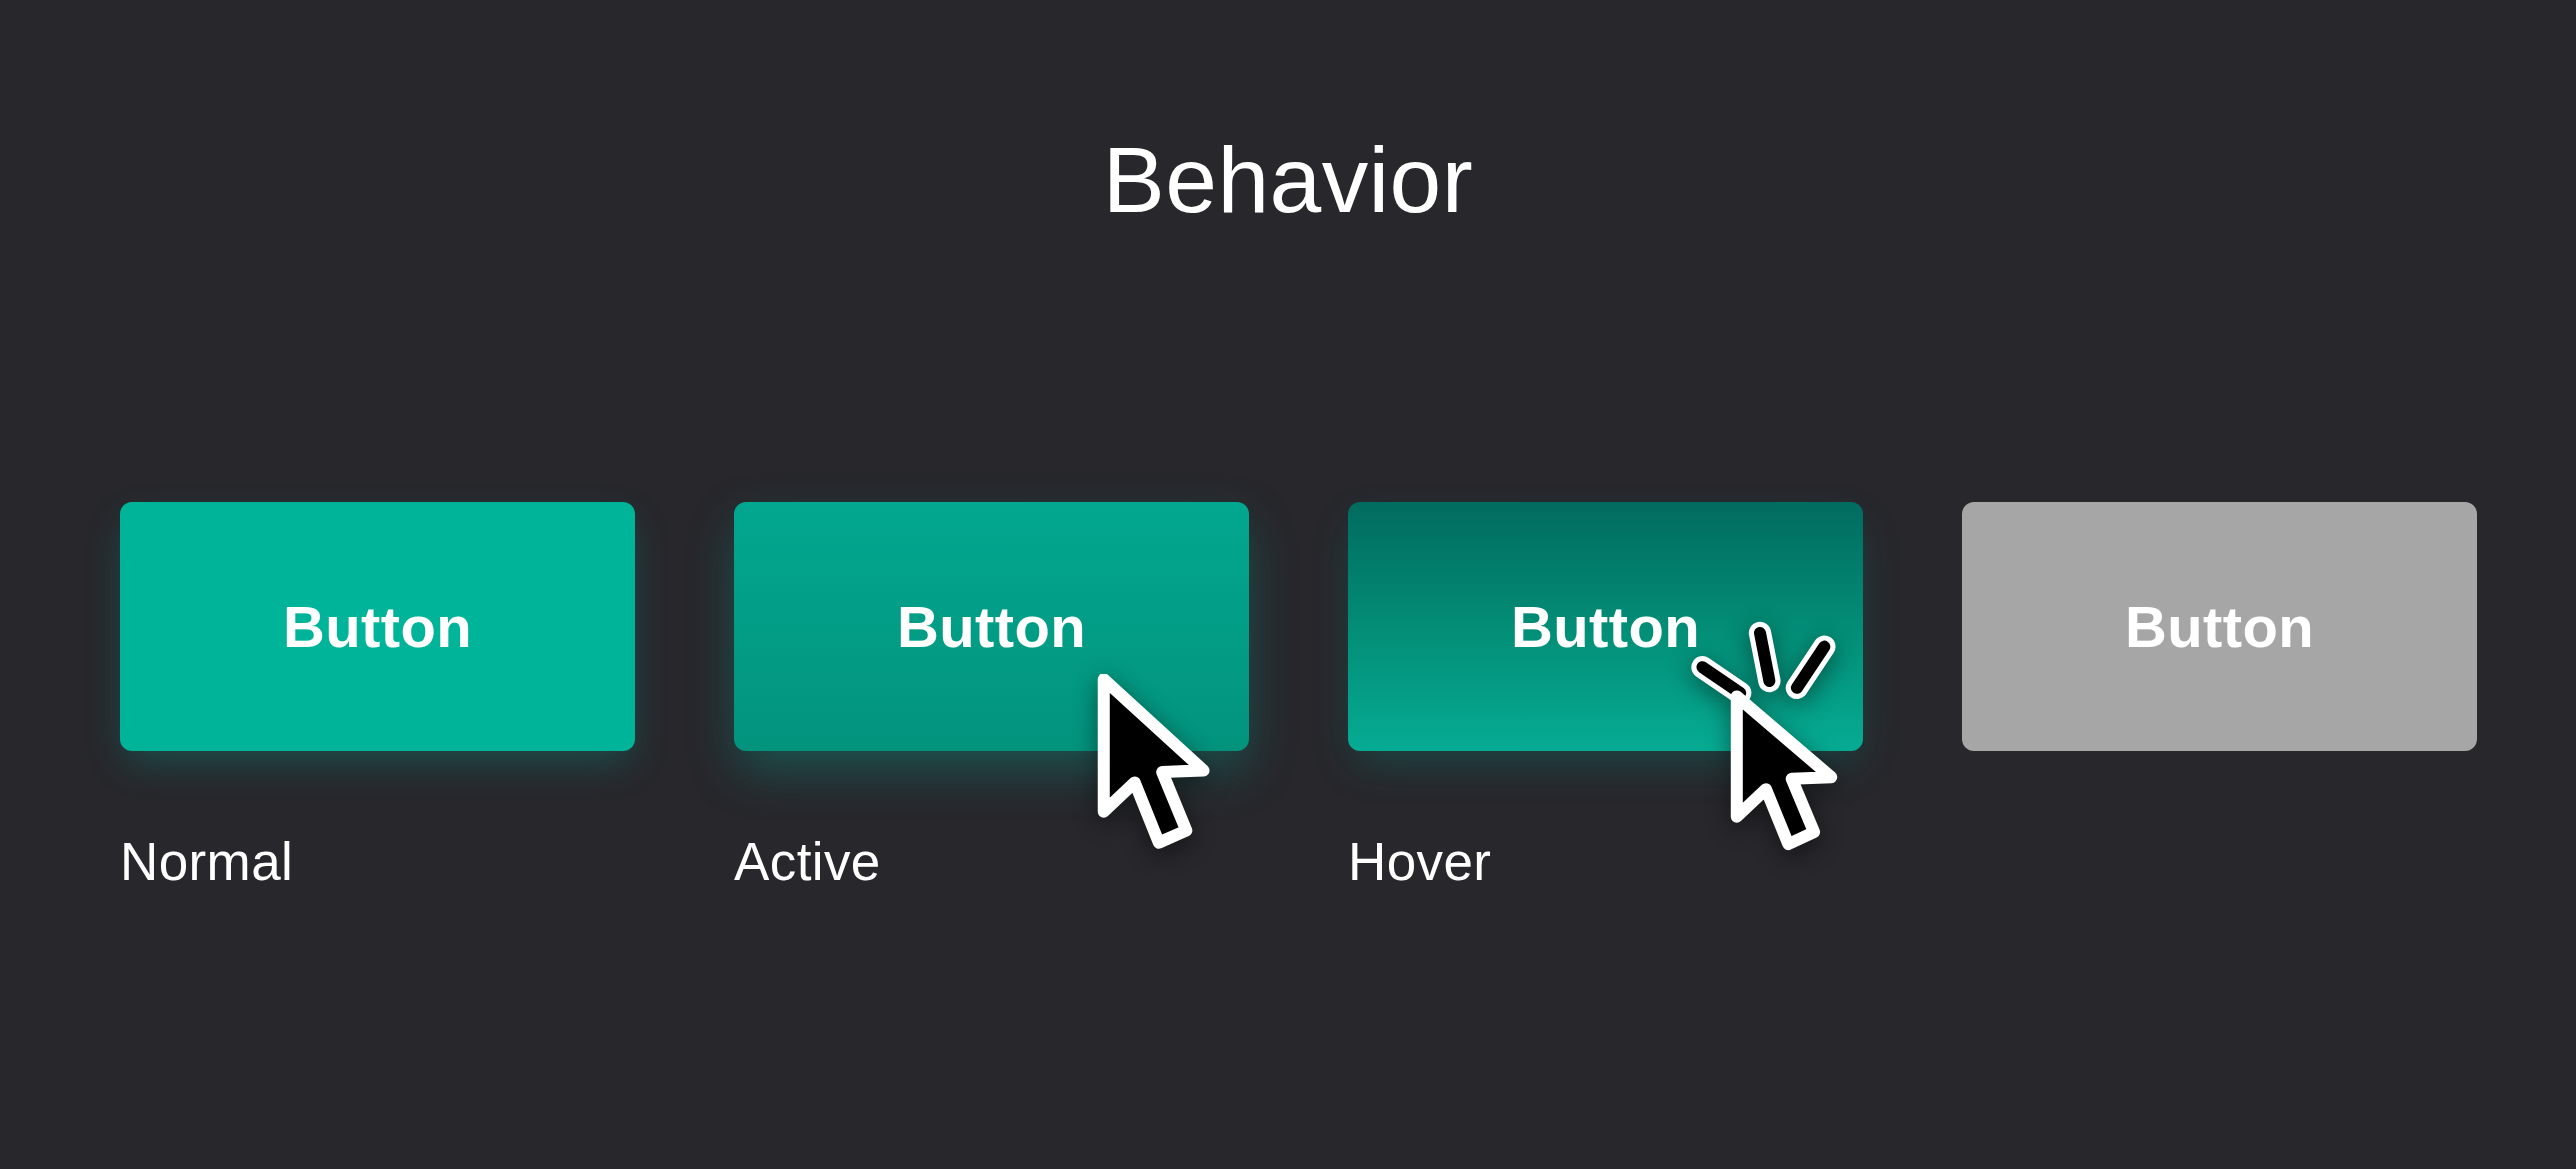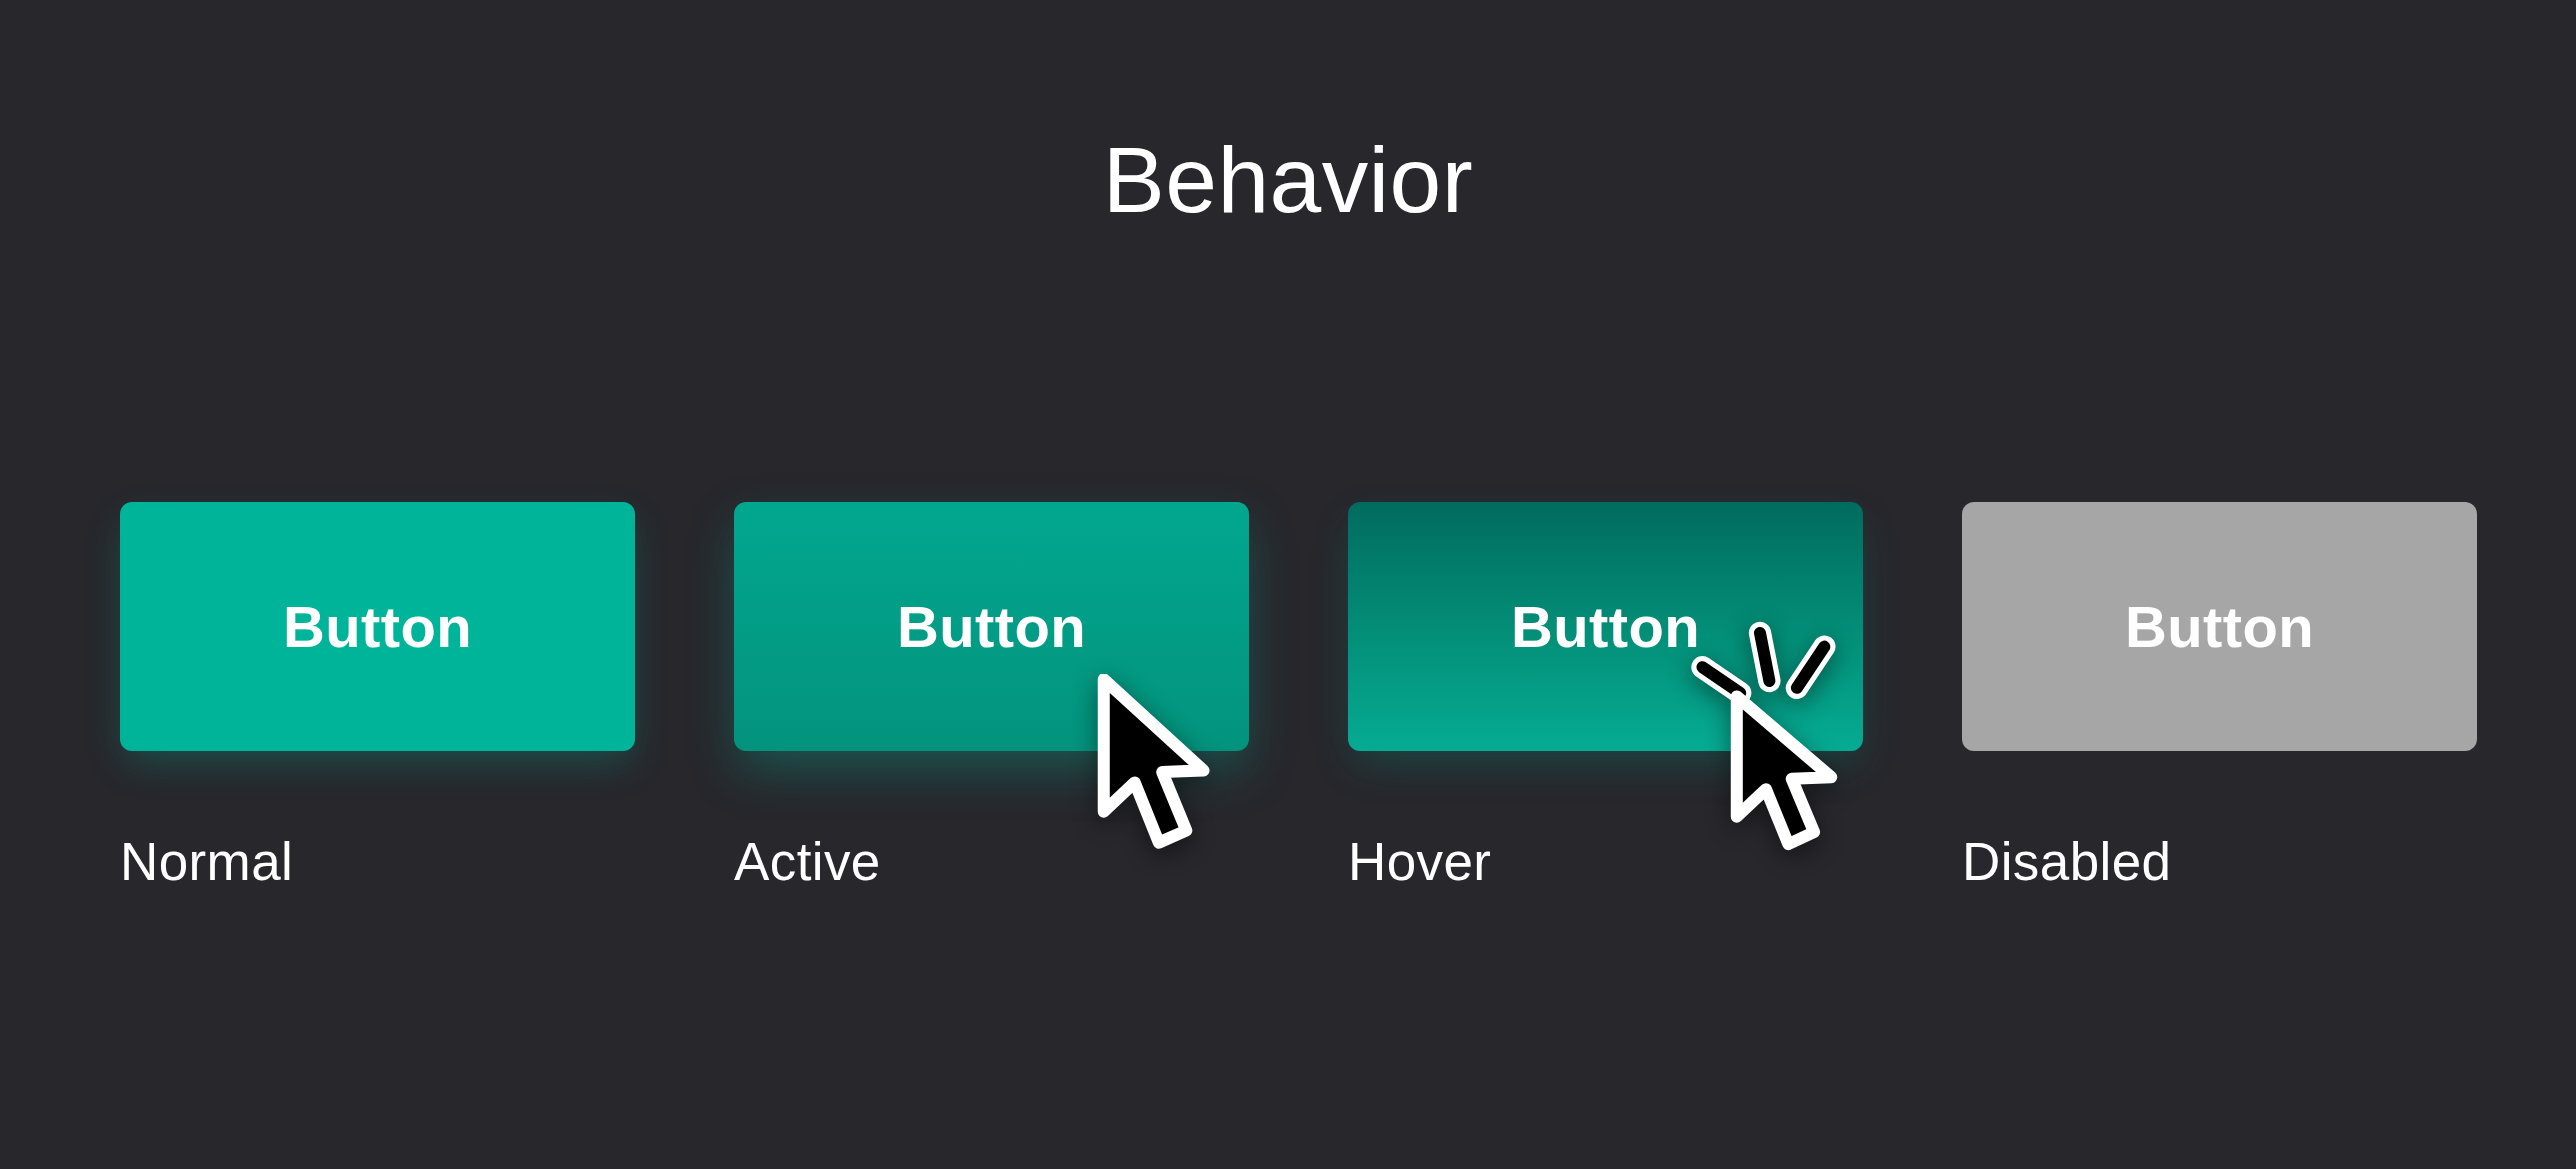--- a/index.html
+++ b/index.html
@@ -183,18 +183,17 @@
         </svg>
       </div>
 
       <div class="state-label">Hover</div>
     </div>
 
     <div class="state-cell">
       <button class="btn btn--disabled" disabled="">
         <span>Button</span>
       </button>
-      <div class="state-label">Disabled</div>
     </div>
 
   </div>
 </div>
 
 
 </body></html>

